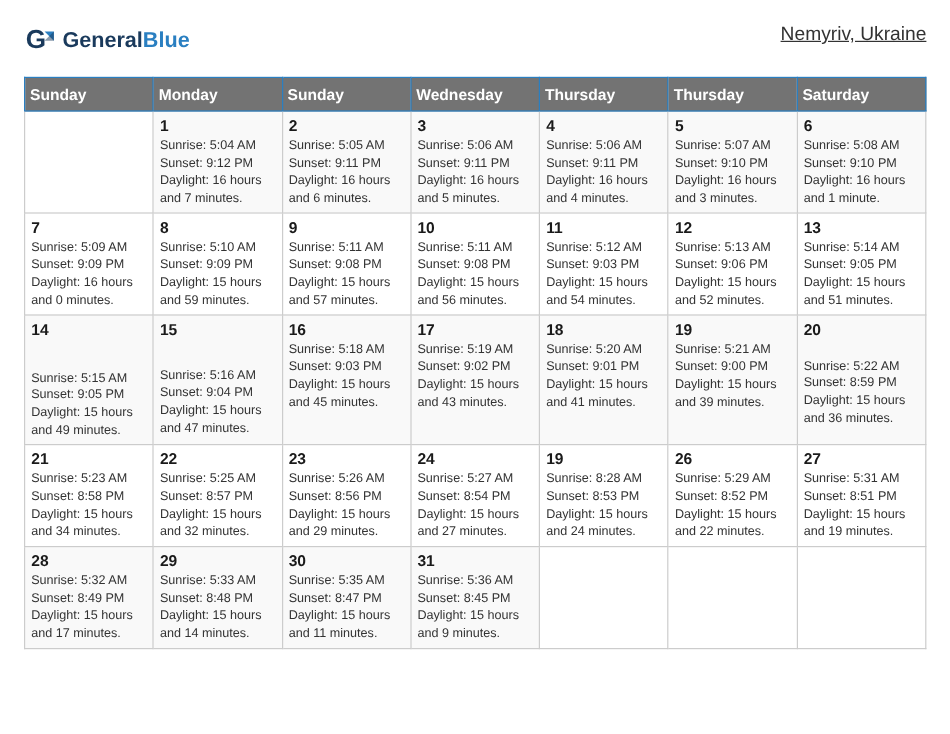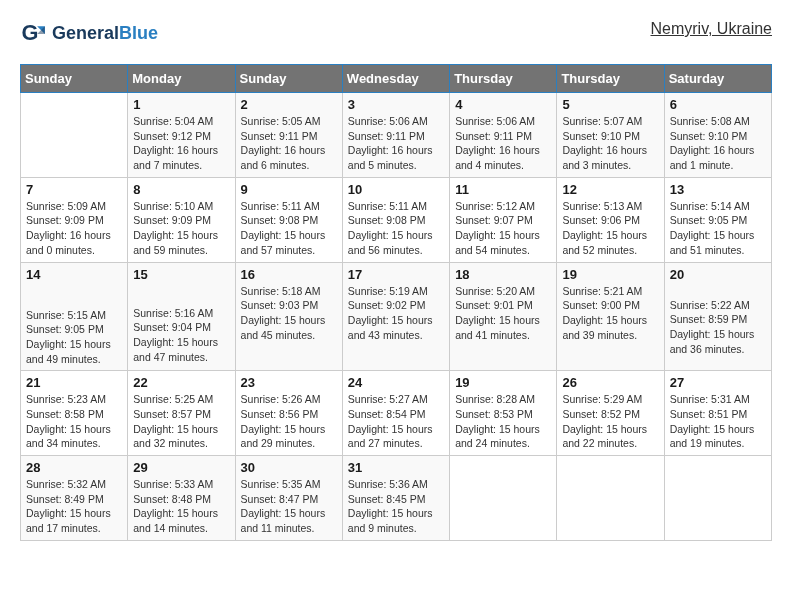--- a/index.html
+++ b/index.html
@@ -192,21 +192,21 @@
         <td>
           <span class="day-number">10</span>
           <div class="day-info" style="white-space: pre-line;">Sunrise: 5:11 AM
 Sunset: 9:08 PM
 Daylight: 15 hours
 and 56 minutes.</div>
         </td>
         <td>
           <span class="day-number">11</span>
           <div class="day-info" style="white-space: pre-line;">Sunrise: 5:12 AM
-Sunset: 9:07 PM
+Sunset: 9:03 PM
 Daylight: 15 hours
 and 54 minutes.</div>
         </td>
         <td>
           <span class="day-number">12</span>
           <div class="day-info" style="white-space: pre-line;">Sunrise: 5:13 AM
 Sunset: 9:06 PM
 Daylight: 15 hours
 and 52 minutes.</div>
         </td>

